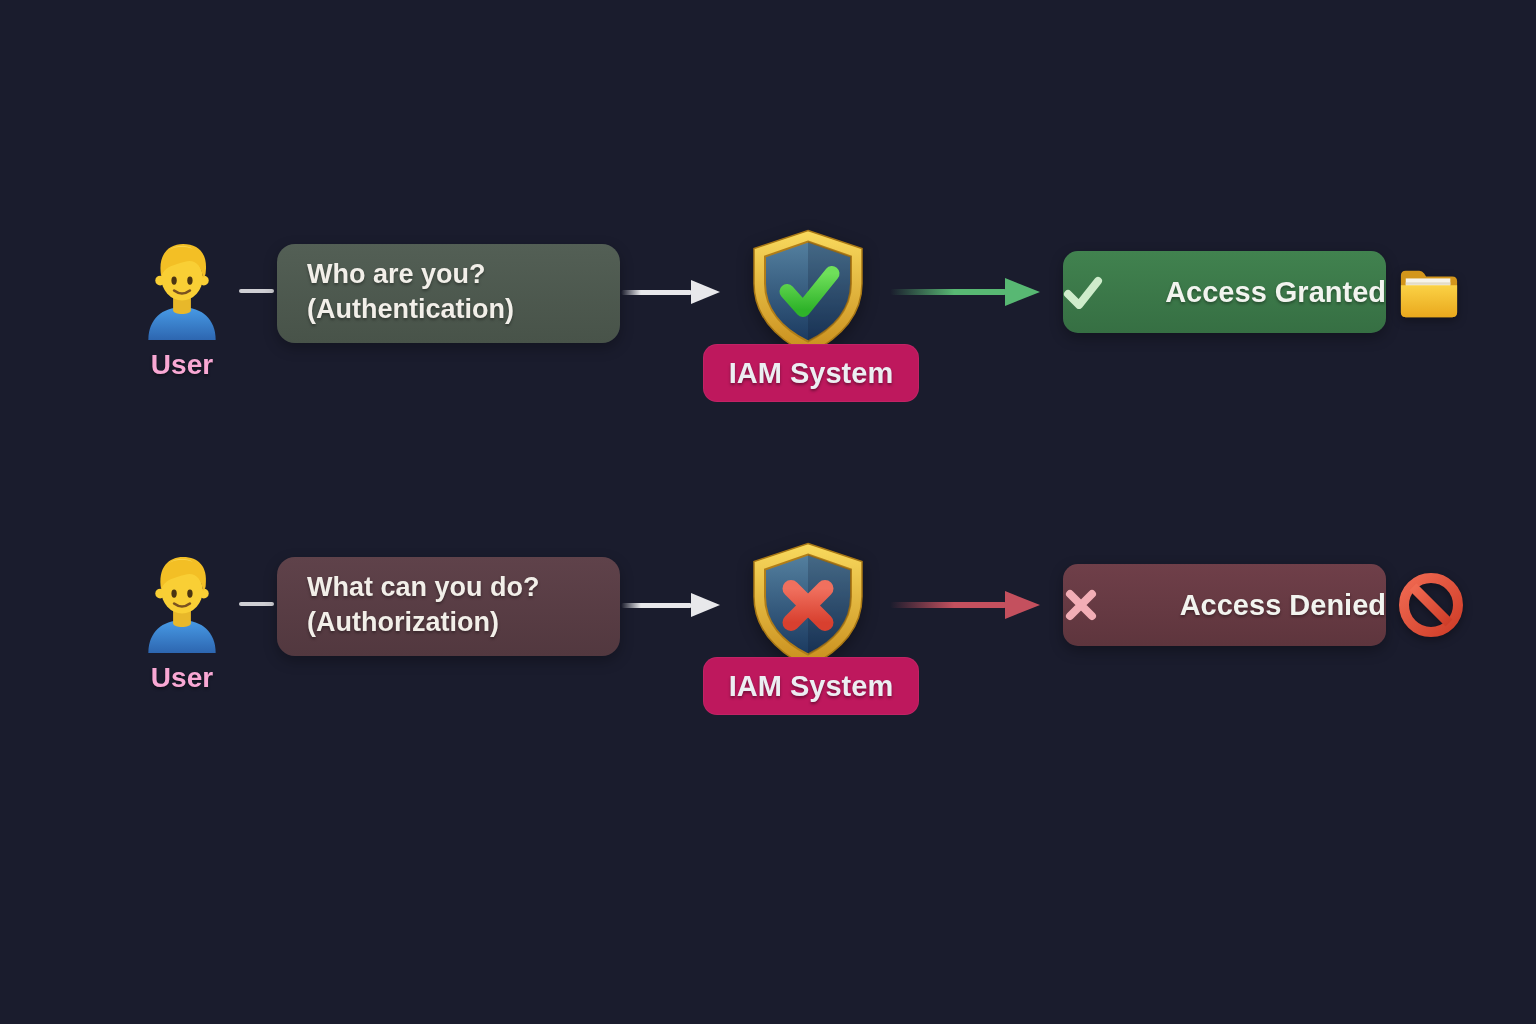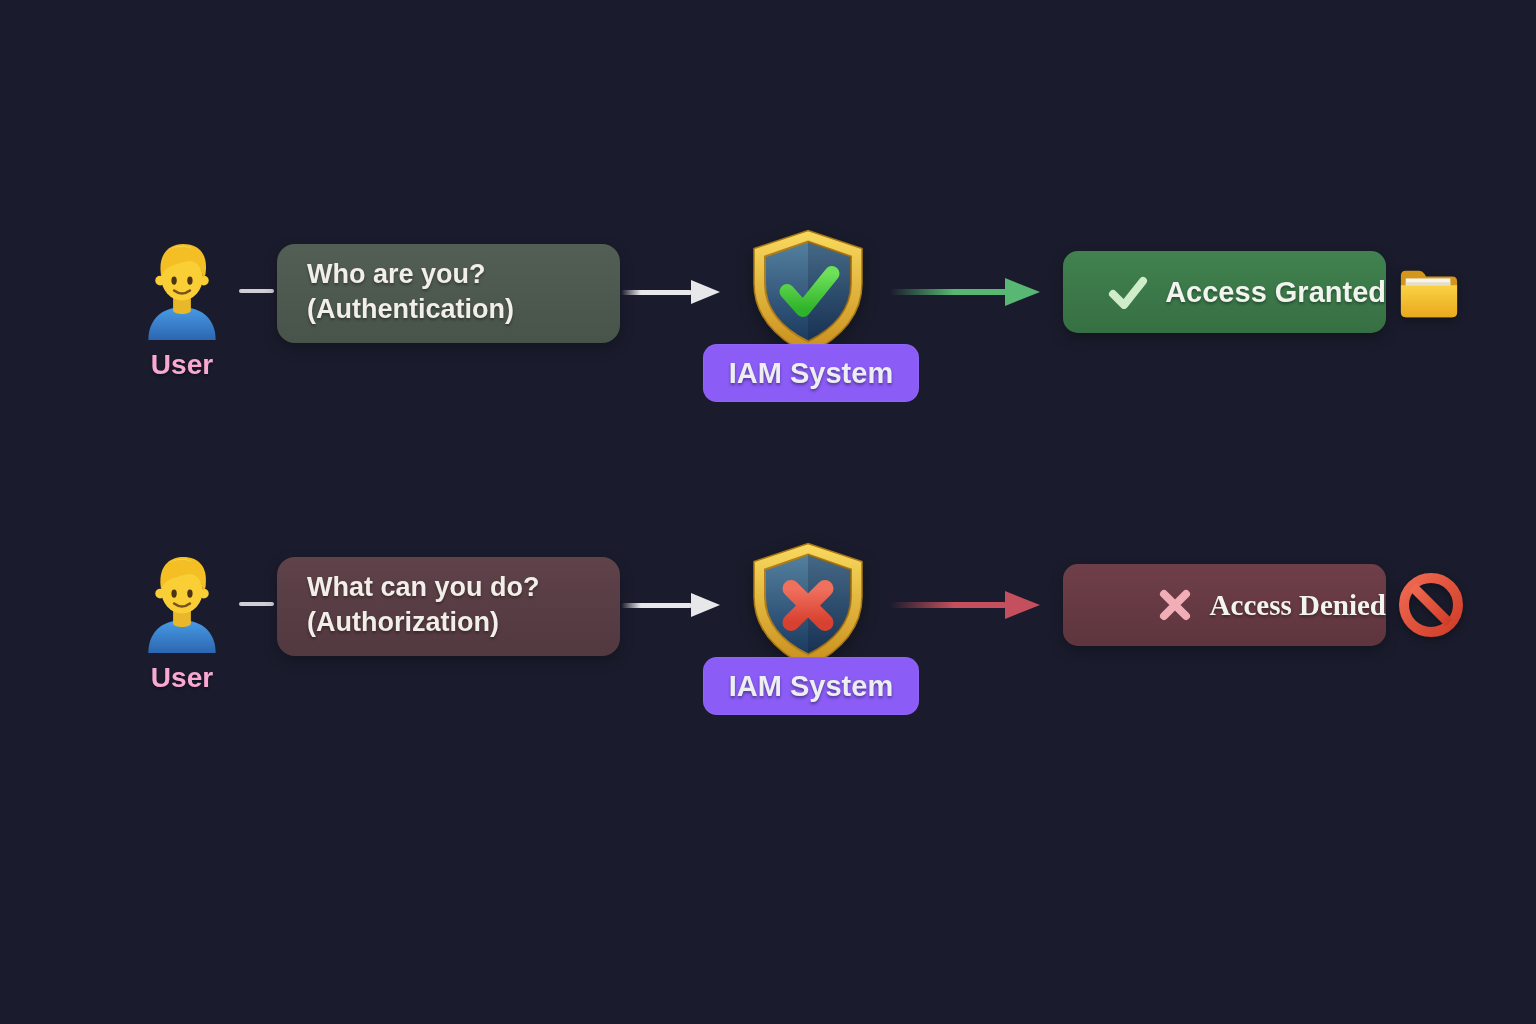--- a/index.html
+++ b/index.html
@@ -51,35 +51,35 @@
     position:absolute;left:1005px;top:51px;width:0;height:0;
     border-top:14px solid transparent;border-bottom:14px solid transparent;
   }
   .head-green{border-left:35px solid #58b873;}
   .head-red{border-left:35px solid #c4505e;}
 
   .shield{position:absolute;left:745px;top:0;width:126px;height:131px;filter:drop-shadow(0 5px 8px rgba(0,0,0,.35));}
 
   .iam-label{
     position:absolute;left:703px;top:117px;width:214px;height:56px;
-    background:#8b5cf6;border:1px solid rgba(255,255,255,.05);border-radius:14px;
+    background:#be185d;border:1px solid rgba(255,255,255,.05);border-radius:14px;
     display:flex;align-items:center;justify-content:center;
     color:#eceef2;font-size:29px;font-weight:700;
     text-shadow:0 2px 3px rgba(0,0,0,.4);
   }
 
   .result{
     position:absolute;left:1063px;top:24px;width:323px;height:82px;
-    border-radius:15px;display:flex;align-items:center;justify-content:flex-end;gap:17px;
+    border-radius:15px;display:flex;align-items:center;justify-content:space-between;gap:17px;
     color:#f2f4ef;font-size:29px;font-weight:700;
     text-shadow:0 2px 3px rgba(0,0,0,.35);
     box-shadow:0 5px 14px rgba(0,0,0,.3);
   }
   .result-granted{background:linear-gradient(180deg,#41824f,#366f43);}
-  .result-denied{background:linear-gradient(180deg,#6f3f49,#5e353d);font-family:Liberation Serif, serif;}
+  .result-denied{background:linear-gradient(180deg,#6f3f49,#5e353d);}
 
   .object-icon{position:absolute;filter:drop-shadow(0 3px 5px rgba(0,0,0,.35));}
   .folder-pos{left:1398px;top:36px;width:62px;height:58px;}
   .noentry-pos{left:1396px;top:30px;width:70px;height:70px;}
 </style>
 </head>
 <body>
 
 <svg width="0" height="0" style="position:absolute" aria-hidden="true">
   <defs>

